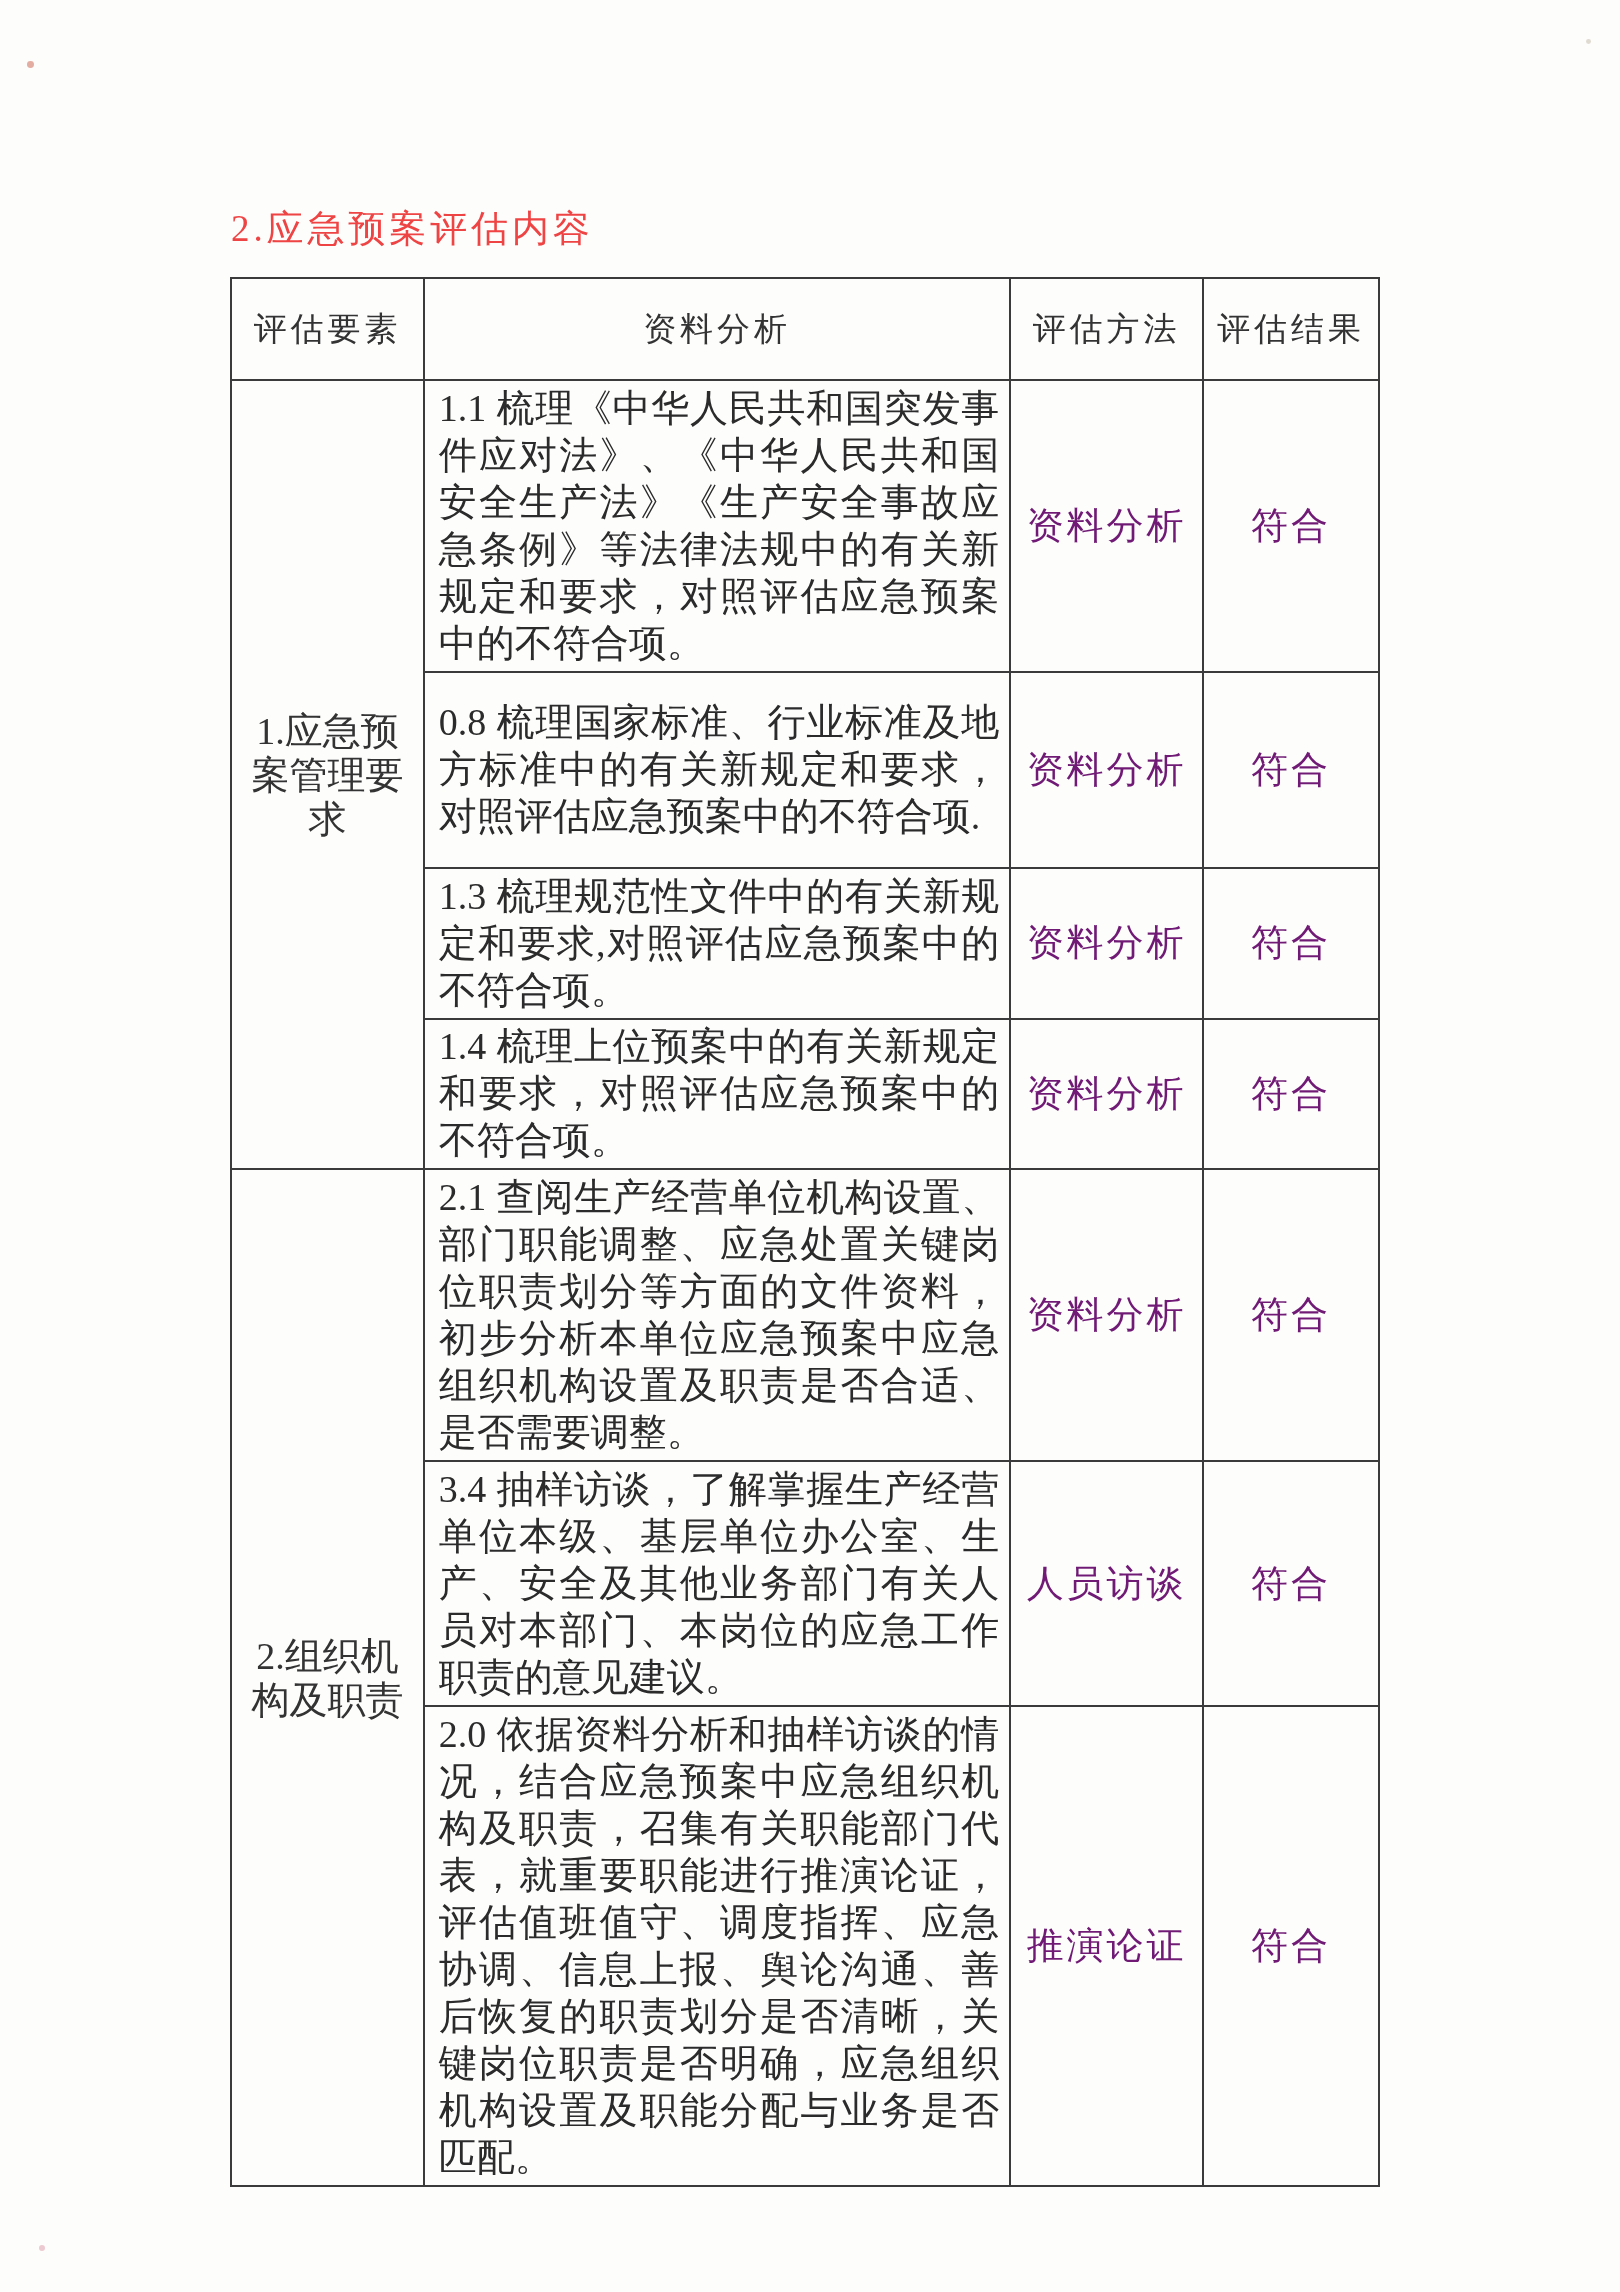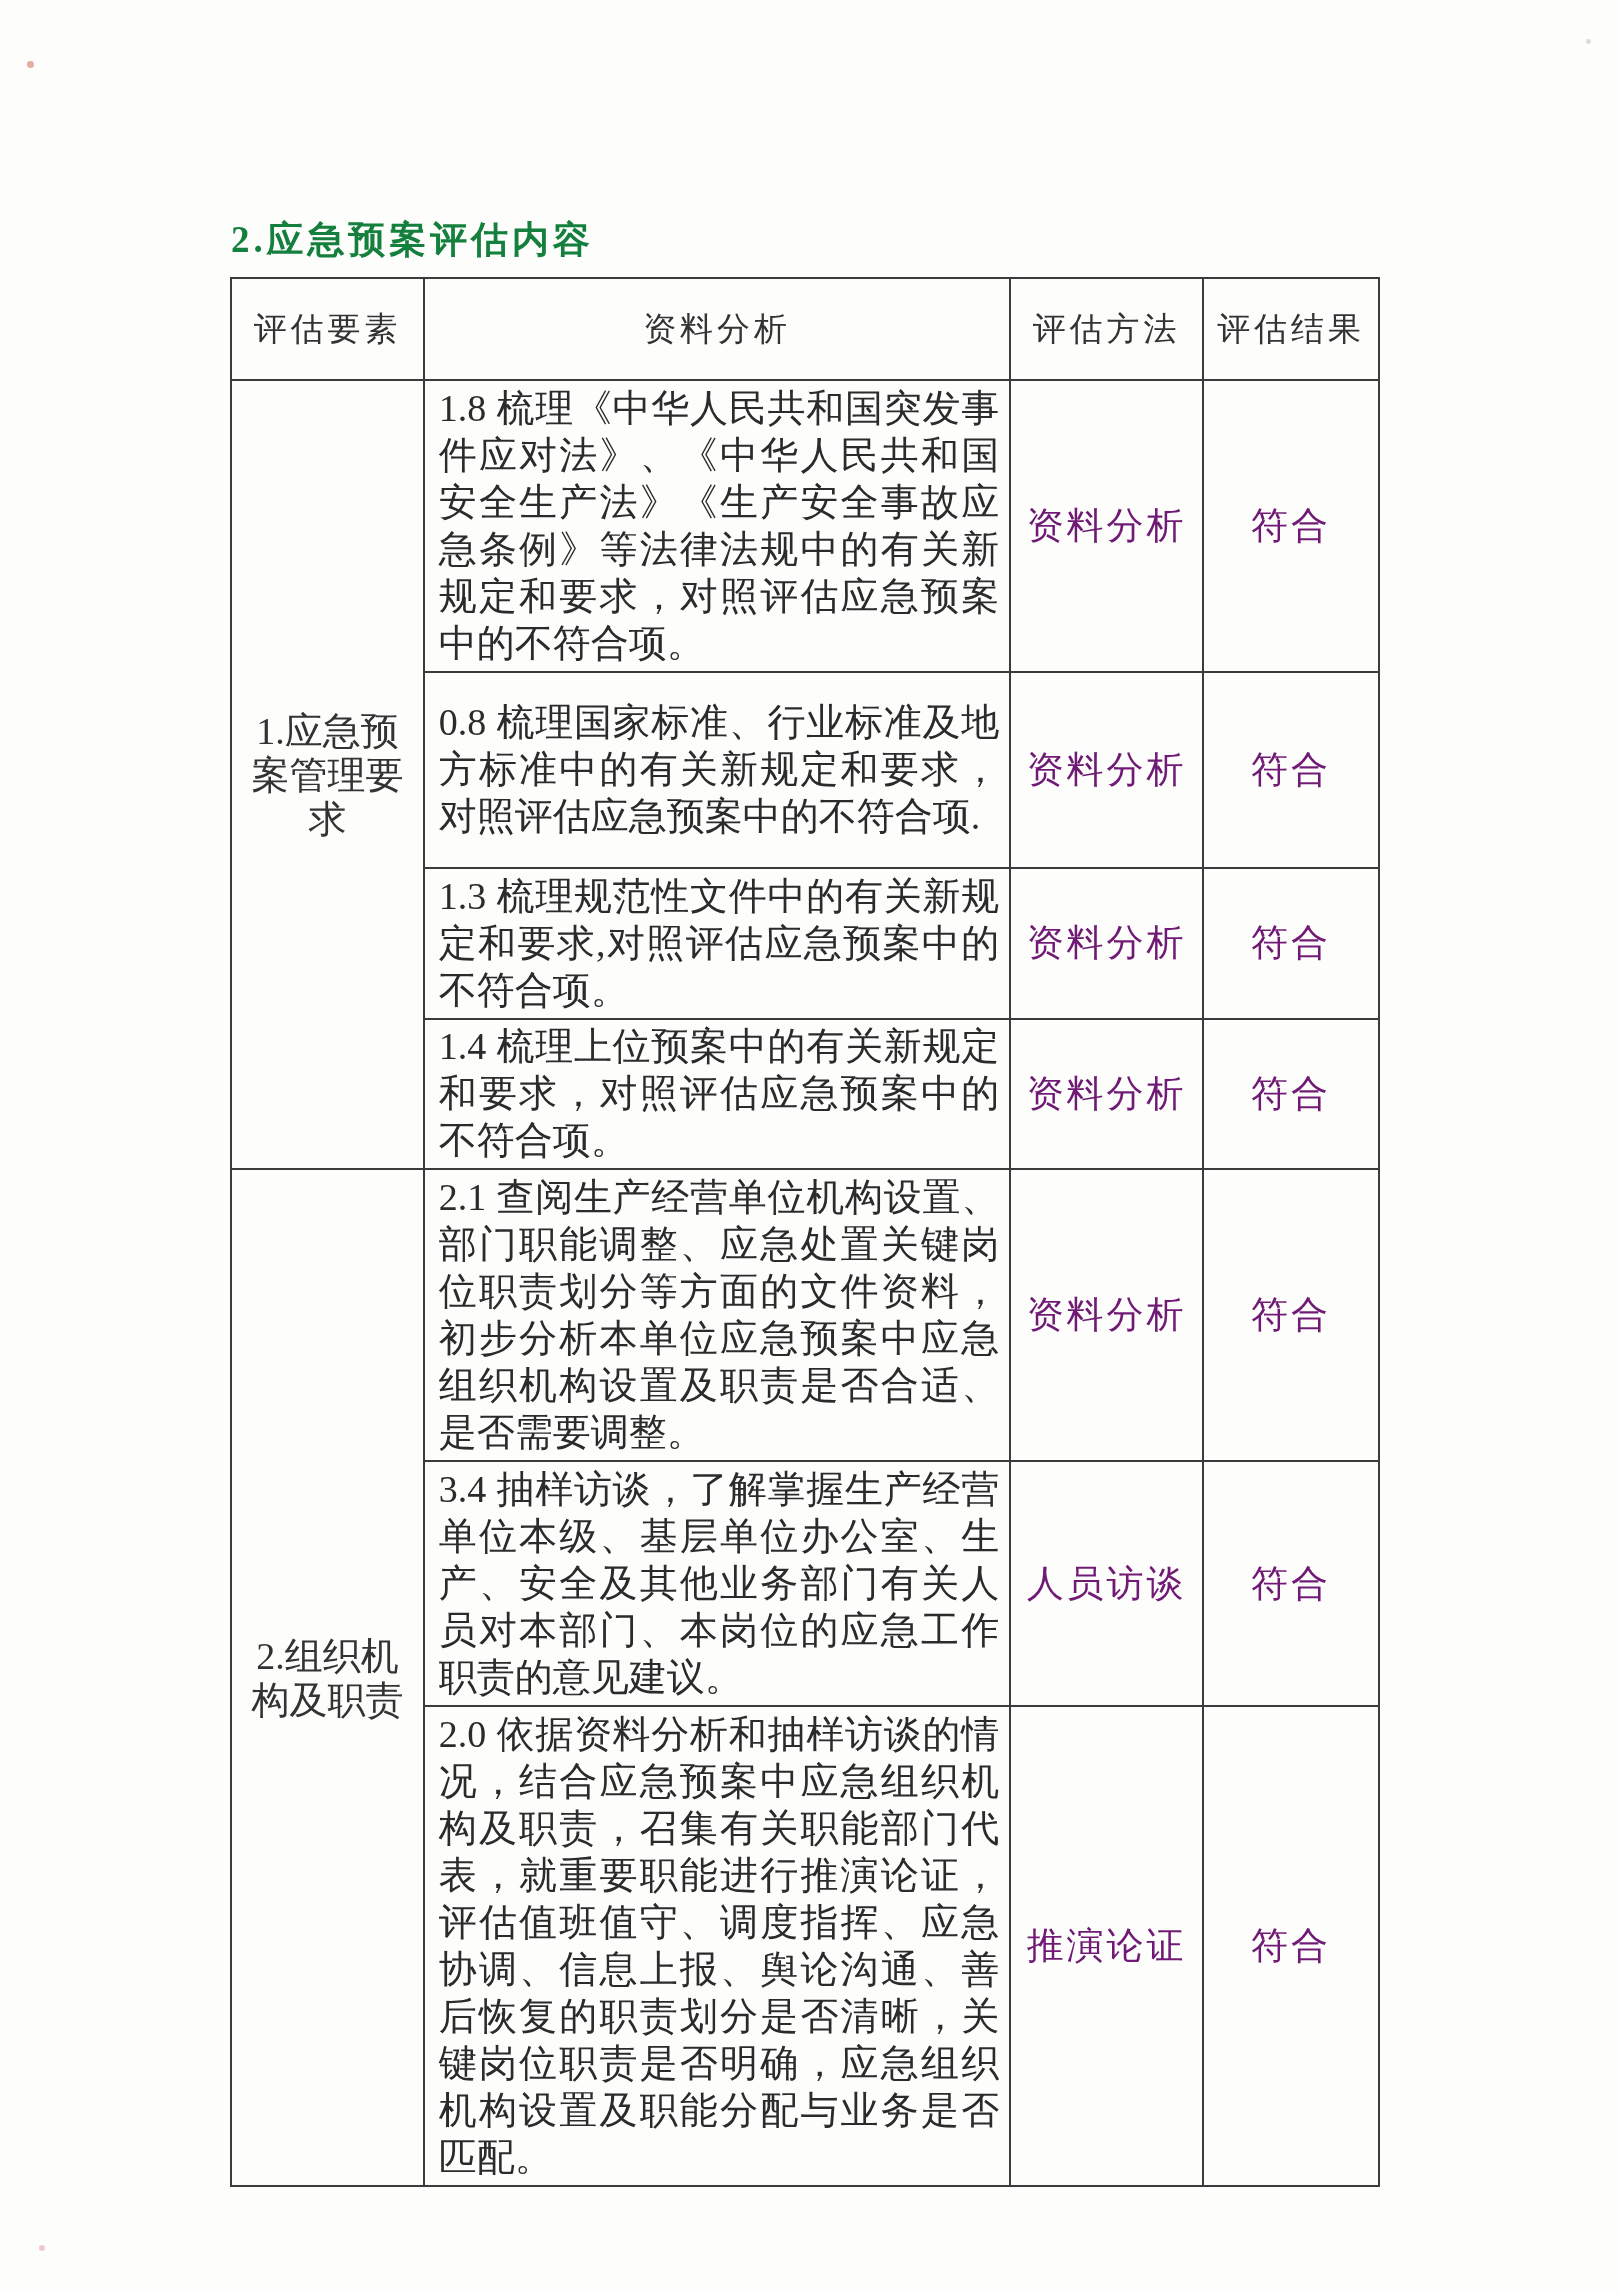--- a/index.html
+++ b/index.html
@@ -12,25 +12,25 @@
     width: 1620px;
     height: 2293px;
     background: #fdfdfc;
     overflow: hidden;
     font-family: "Liberation Serif", "DejaVu Serif", serif;
     color: #2b2b2b;
   }
   .doc-title {
     position: absolute;
     left: 231px;
-    top: 215px;
+    top: 204px;
     font-size: 37px;
-    font-weight: bold;
+    font-weight: normal;
     letter-spacing: 3.9px;
-    color: #15803d;
+    color: #ef4444;
     white-space: nowrap;
   }
   .eval-table {
     position: absolute;
     left: 230px;
     top: 277px;
     width: 1149px;
     border-collapse: collapse;
     table-layout: fixed;
   }
@@ -117,21 +117,21 @@
       <th class="head-cell">评估要素</th>
       <th class="head-cell">资料分析</th>
       <th class="head-cell">评估方法</th>
       <th class="head-cell">评估结果</th>
     </tr>
 
     <tr class="row-1-1">
       <td class="element-cell" rowspan="4">
         <div class="element-inner">1.应急预案管理要求</div>
       </td>
-      <td class="content-cell">1.8 梳理《中华人民共和国突发事件应对法》、《中华人民共和国安全生产法》《生产安全事故应急条例》等法律法规中的有关新规定和要求，对照评估应急预案中的不符合项。</td>
+      <td class="content-cell">1.1 梳理《中华人民共和国突发事件应对法》、《中华人民共和国安全生产法》《生产安全事故应急条例》等法律法规中的有关新规定和要求，对照评估应急预案中的不符合项。</td>
       <td class="method-cell">资料分析</td>
       <td class="result-cell">符合</td>
     </tr>
 
     <tr class="row-1-2">
       <td class="content-cell">0.8 梳理国家标准、行业标准及地方标准中的有关新规定和要求，对照评估应急预案中的不符合项.</td>
       <td class="method-cell">资料分析</td>
       <td class="result-cell">符合</td>
     </tr>
 

